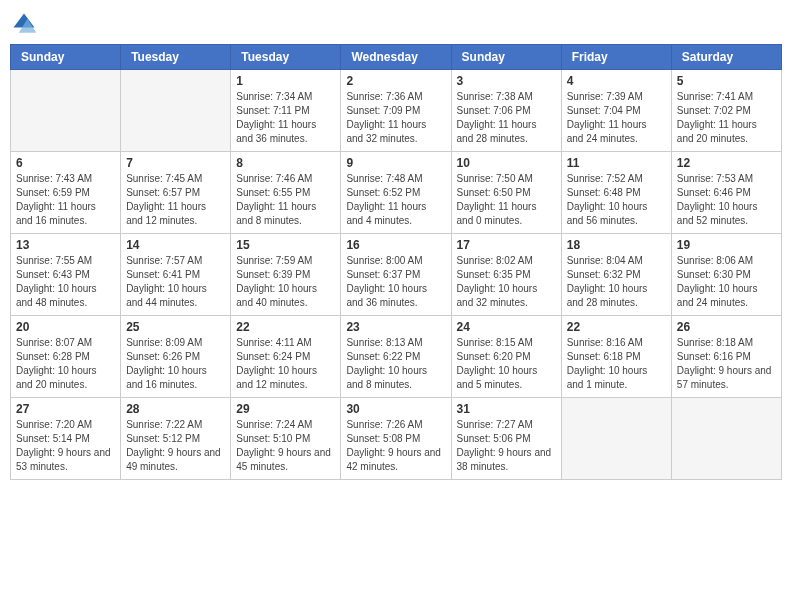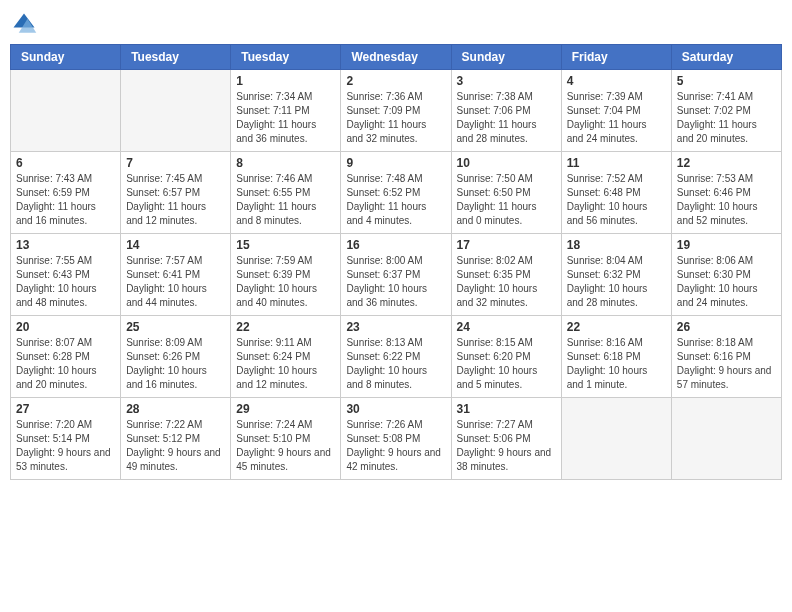--- a/index.html
+++ b/index.html
@@ -250,21 +250,21 @@
 Daylight: 10 hours and 20 minutes.</div>
         </td>
         <td>
           <span class="day-num">25</span>
           <div class="day-info">Sunrise: 8:09 AM
 Sunset: 6:26 PM
 Daylight: 10 hours and 16 minutes.</div>
         </td>
         <td>
           <span class="day-num">22</span>
-          <div class="day-info">Sunrise: 9:11 AM
+          <div class="day-info">Sunrise: 4:11 AM
 Sunset: 6:24 PM
 Daylight: 10 hours and 12 minutes.</div>
         </td>
         <td>
           <span class="day-num">23</span>
           <div class="day-info">Sunrise: 8:13 AM
 Sunset: 6:22 PM
 Daylight: 10 hours and 8 minutes.</div>
         </td>
         <td>

